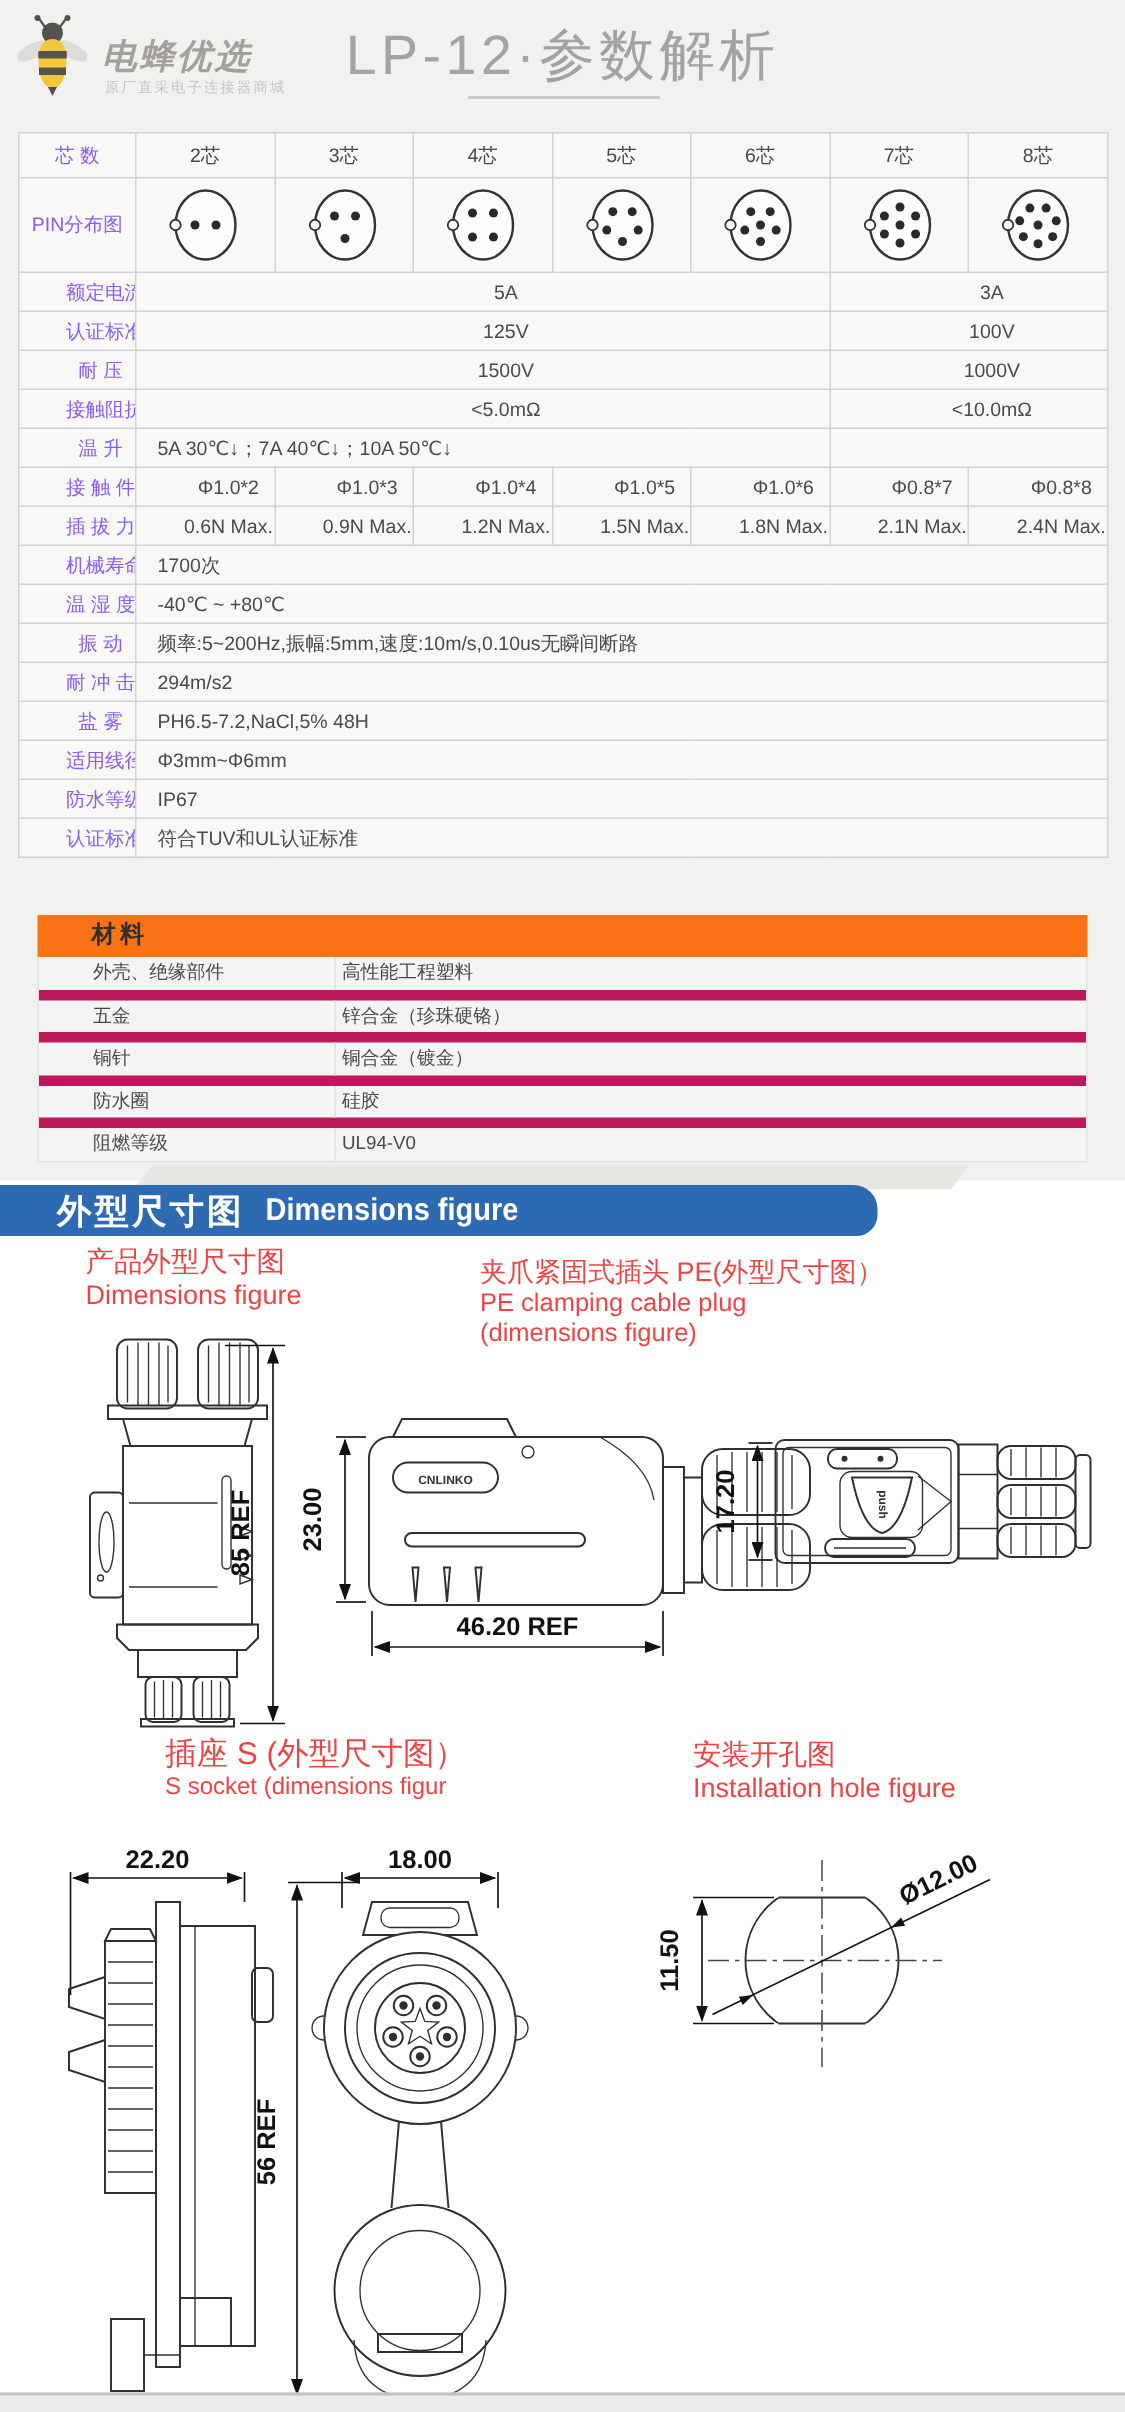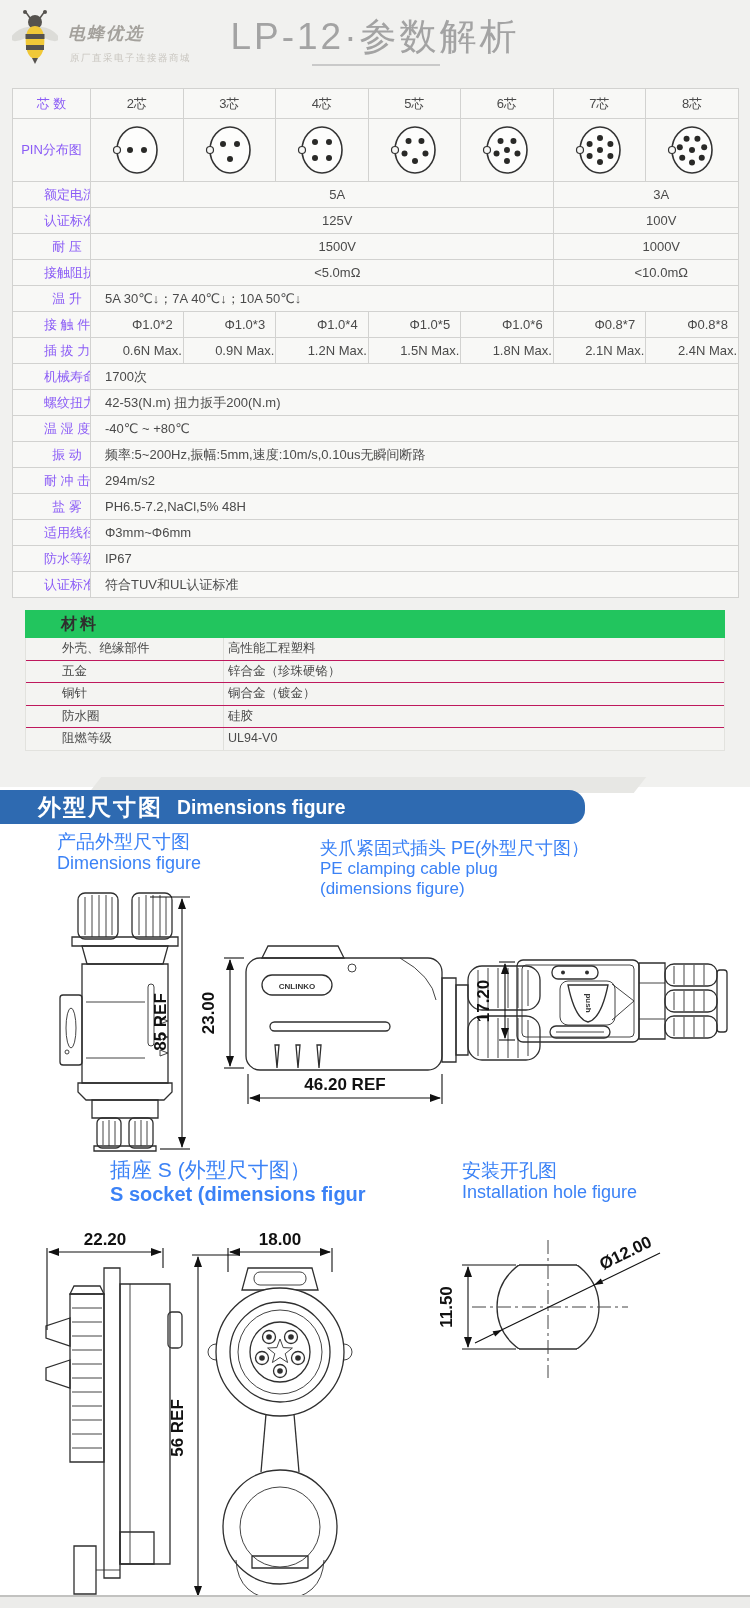--- a/index.html
+++ b/index.html
@@ -1,64 +1,64 @@
 <!DOCTYPE html>
 <html><head>
 <meta charset="utf-8">
 <style>
   html,body{margin:0;padding:0;}
   .page{position:relative;width:750px;height:1608px;background:#ffffff;overflow:hidden;
         font-family:"Liberation Sans","DejaVu Sans",sans-serif;}
   .top-bg{position:absolute;left:0;top:0;width:750px;height:787px;background:#f1f1ef;}
   
   .brand{position:absolute;left:12px;top:8px;width:230px;height:60px;}
-  .brand-name{position:absolute;left:56px;top:14px;font-size:17px;font-weight:bold;font-style:italic;
+  .brand-name{position:absolute;left:56px;top:14px;font-size:23px;font-weight:bold;font-style:italic;
               color:#a4a19c;letter-spacing:2px;}
   .brand-tag{position:absolute;left:58px;top:44px;font-size:9.5px;color:#c9c6c0;letter-spacing:1.5px;}
   .page-title{position:absolute;left:0;top:12px;width:750px;text-align:center;font-size:37px;
               font-weight:300;color:#a3a3a3;letter-spacing:3px;}
   .title-underline{position:absolute;left:312px;top:64px;width:128px;height:2px;background:#c9c9c9;}
   
   table.spec{position:absolute;left:12px;top:88px;width:726px;border-collapse:collapse;
              table-layout:fixed;background:#f8f8f6;border:1px solid #bfbfbd;}
   table.spec td{border:1px solid #d2d2d0;font-size:13px;color:#4a4a4a;text-align:center;
                 padding:0;overflow:hidden;white-space:nowrap;}
   table.spec td.lbl{color:#8b5cf6;}
   table.spec td.tl{text-align:left;padding-left:14px;margin-top:33px;}
   tr.rh td{height:29px;}
   tr.rp td{height:62px;}
   tr.rn td{height:25px;padding-left:31px;}
   .pin-cell{display:block;width:100%;height:62px;}
   
   .materials{position:absolute;left:25px;top:610px;width:700px;}
-  .m-title{height:28px;background:#22c55e;color:#2f2f2d;font-size:16px;font-weight:bold;
+  .m-title{height:28px;background:#f97316;color:#2f2f2d;font-size:16px;font-weight:bold;
            line-height:28px;padding-left:36px;letter-spacing:3px;}
   .m-rows{background:#f4f4f2;border:1px solid #e2e2de;border-top:none;}
   .m-row{display:flex;height:21.5px;line-height:21.5px;font-size:12.5px;color:#4a4a4a;
-         border-top:1px solid #be185d;}
+         border-top:7px solid #be185d;}
   .m-row:first-child{border-top:none;justify-content:center;}
   .m-label{width:197px;padding-left:36px;box-sizing:border-box;}
   .m-value{flex:1;padding-left:4px;border-left:1px solid #dfdfdb;}
   
   .banner-slant{position:absolute;left:95px;top:777px;width:545px;height:16px;background:#e7e7e4;
                 transform:skewX(-38deg);}
   .dim-banner{position:absolute;left:0;top:790px;width:585px;height:34px;background:#2e6ab1;
               border-radius:0 16px 14px 0;color:#fff;display:flex;align-items:center;
               padding-left:38px;box-sizing:border-box;}
   .dim-banner .cn{font-size:23px;font-weight:bold;letter-spacing:2px;}
   .dim-banner .en{font-size:21px;font-weight:bold;margin-left:14px;transform:scaleX(.92);
                   transform-origin:left center;}
   
-  .fig-label{position:absolute;color:#3b82f6;line-height:1.18;}
+  .fig-label{position:absolute;color:#ef4444;line-height:1.18;}
   .fl1{left:57px;top:831px;font-size:19px;}
   .fl1 .en{font-size:18px;}
   .fl2{left:320px;top:838px;font-size:18px;}
   .fl2 .en{font-size:17px;}
   .fl3{left:110px;top:1158px;font-size:21px;}
-  .fl3 .en{font-size:20px;font-weight:bold;}
+  .fl3 .en{font-size:16px;}
   .fl4{left:462px;top:1160px;font-size:19px;}
   .fl4 .en{font-size:18px;}
   
   svg.draw{position:absolute;left:0;top:820px;}
   svg.draw *{vector-effect:non-scaling-stroke;}
   .ln{stroke:#2f2f2f;stroke-width:1.3;fill:none;}
   .lnf{stroke:#2f2f2f;stroke-width:1.3;fill:#ffffff;}
   .thin{stroke:#2f2f2f;stroke-width:0.9;fill:none;}
   .dim{stroke:#111;stroke-width:1.1;fill:none;}
   .dimtxt{font-family:"Liberation Sans","DejaVu Sans",sans-serif;font-size:17px;font-weight:bold;
@@ -238,24 +238,20 @@
       <td>0.9N Max.</td>
       <td>1.2N Max.</td>
       <td>1.5N Max.</td>
       <td>1.8N Max.</td>
       <td>2.1N Max.</td>
       <td>2.4N Max.</td>
     </tr>
     <tr class="rn">
       <td class="lbl">机械寿命</td>
       <td colspan="7" class="tl">1700次</td>
-    </tr>
-    <tr class="rn">
-      <td class="lbl">螺纹扭力</td>
-      <td colspan="7" class="tl">42-53(N.m)  扭力扳手200(N.m)</td>
     </tr>
     <tr class="rn">
       <td class="lbl">温 湿 度</td>
       <td colspan="7" class="tl">-40℃ ~ +80℃</td>
     </tr>
     <tr class="rn">
       <td class="lbl">振    动</td>
       <td colspan="7" class="tl">频率:5~200Hz,振幅:5mm,速度:10m/s,0.10us无瞬间断路</td>
     </tr>
     <tr class="rn">

